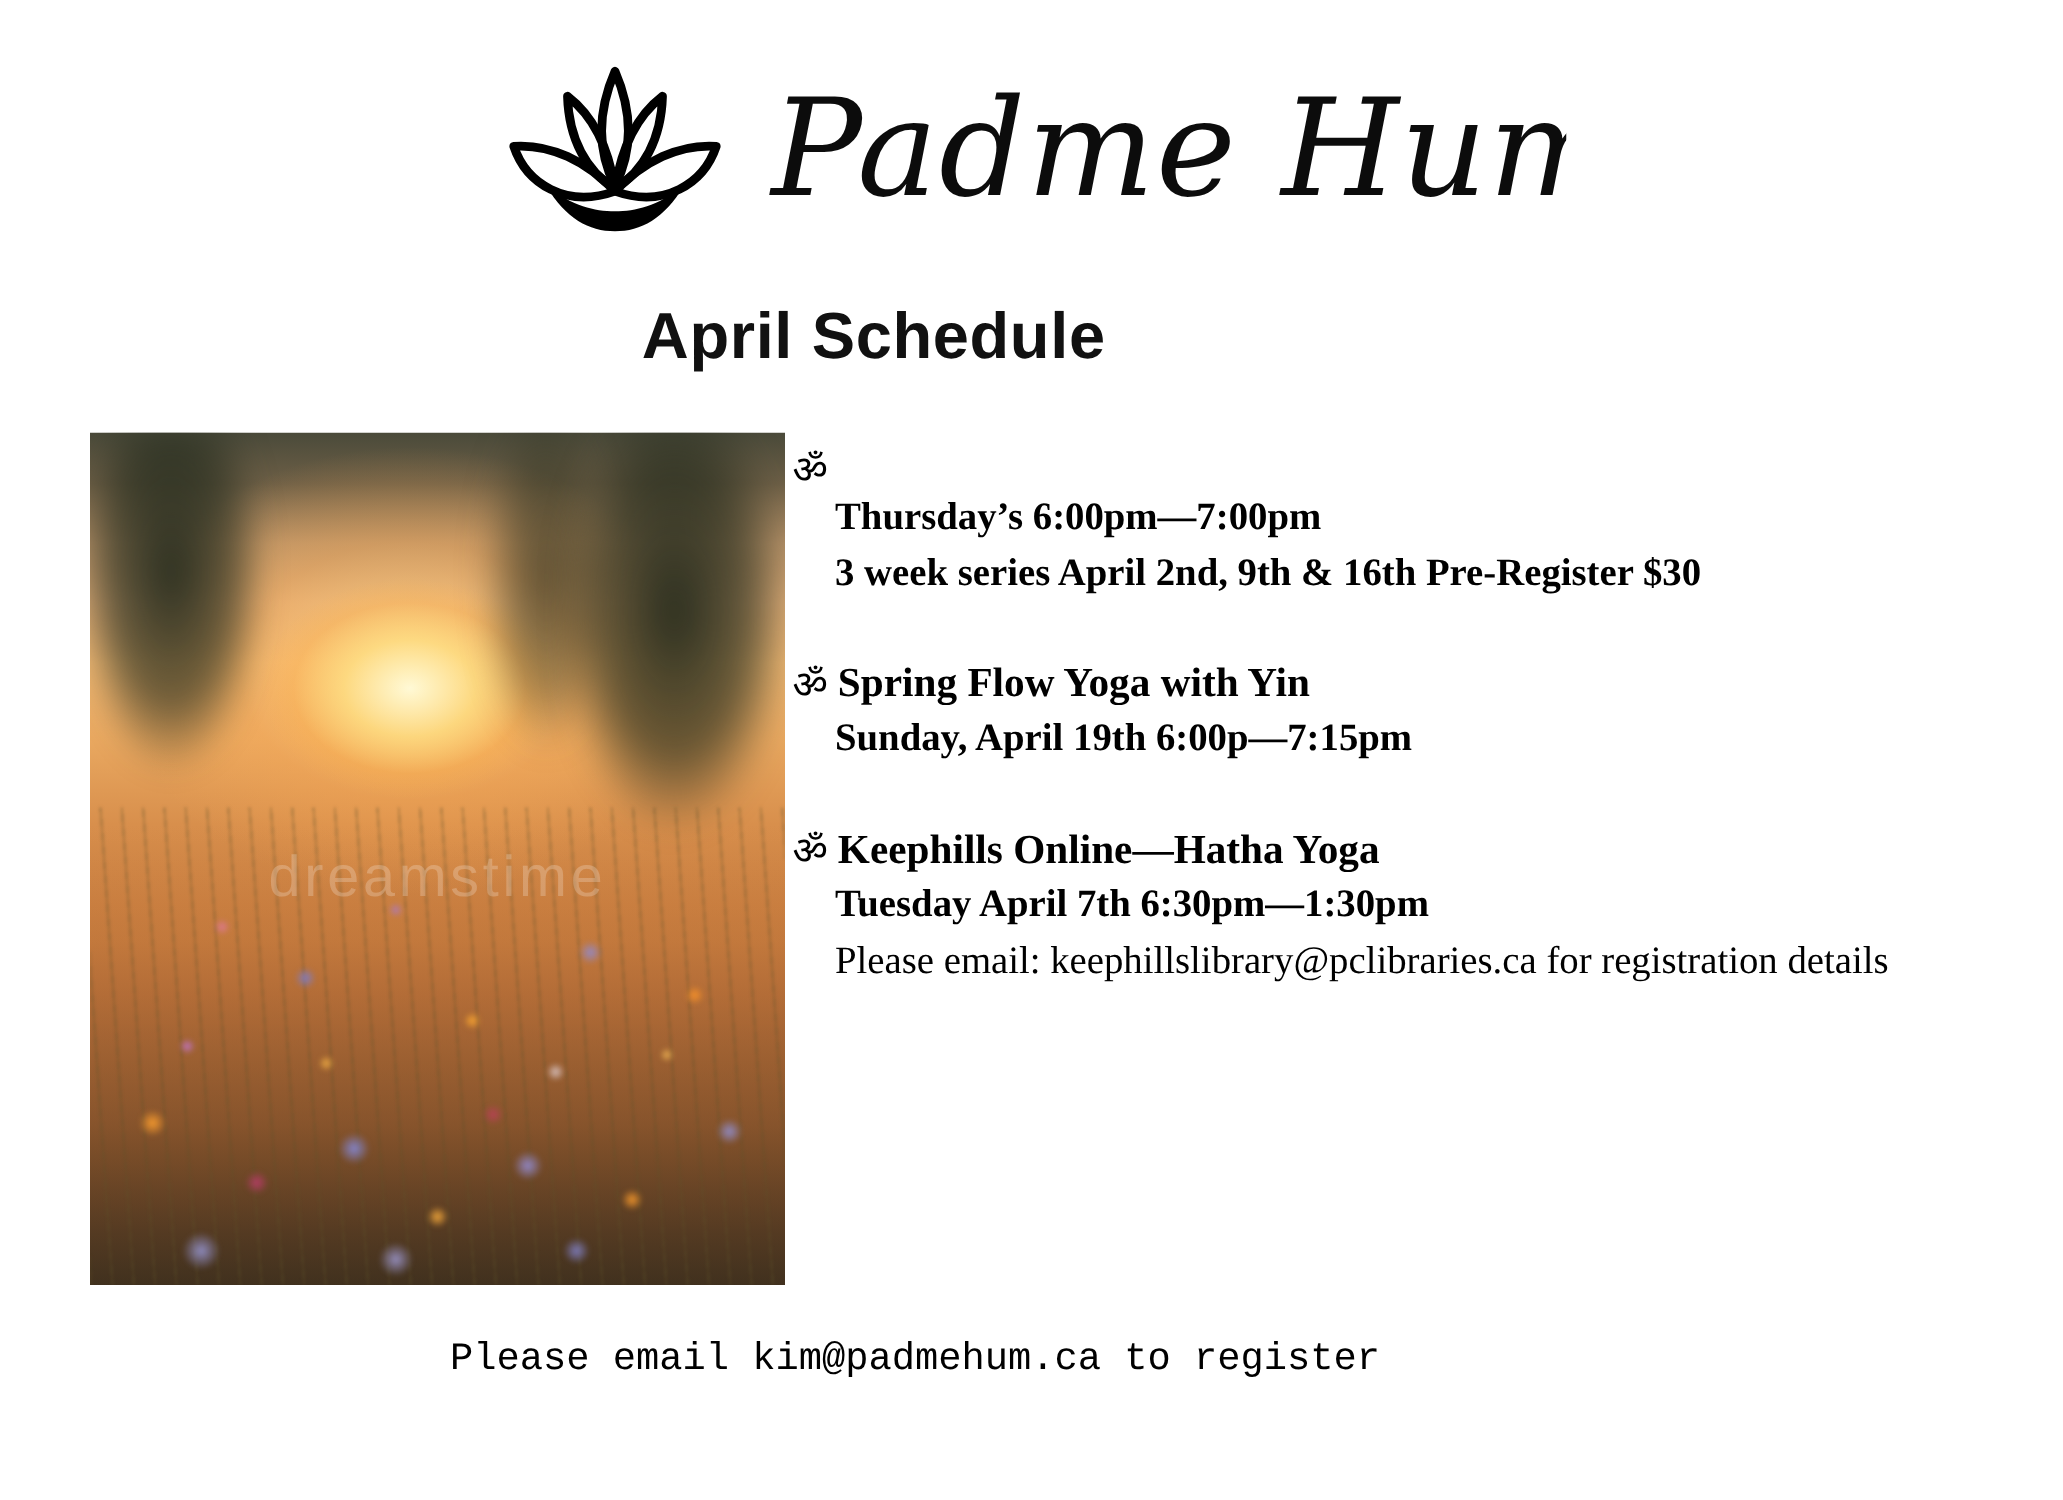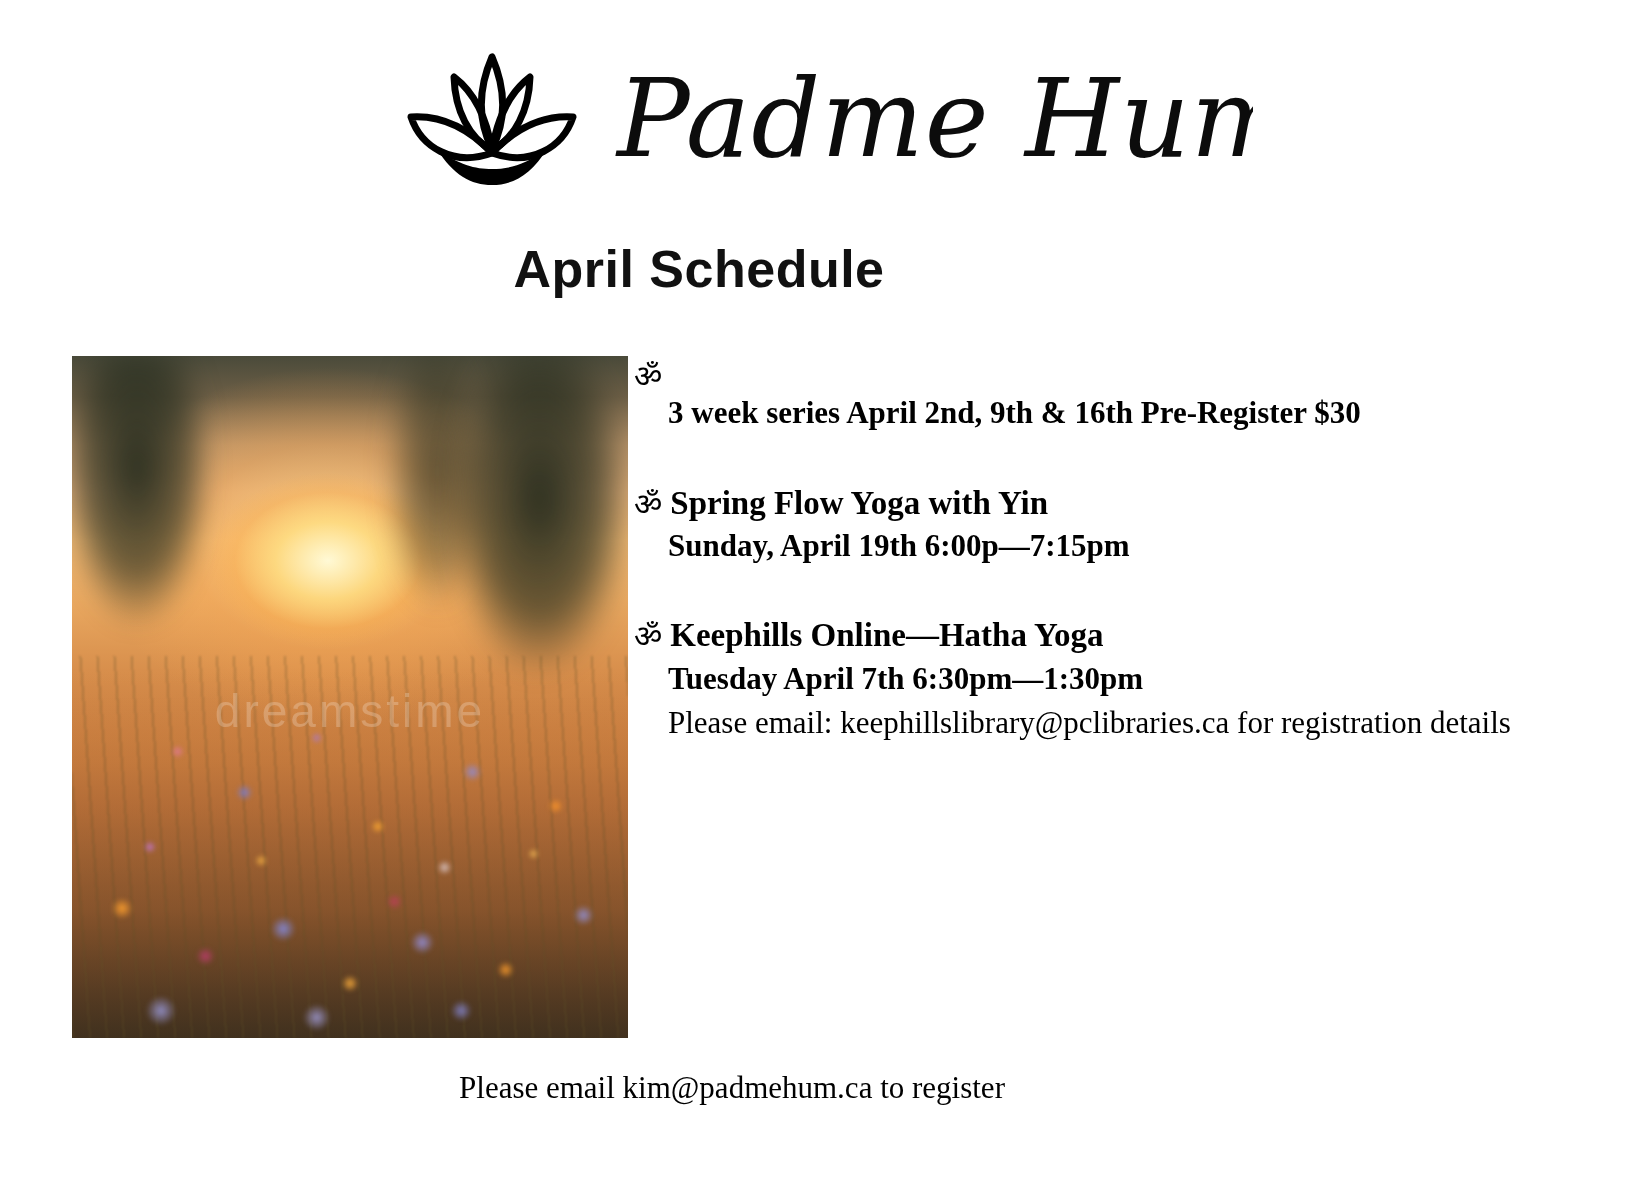--- a/index.html
+++ b/index.html
@@ -60,21 +60,21 @@
     font-size: 52px;
     letter-spacing: 0.5px;
     line-height: 1;
     color: #111111;
   }
 
   
   .photo {
     position: absolute;
     left: 72px;
-    top: 356px;
+    top: 346px;
     width: 556px;
     height: 682px;
     overflow: hidden;
   }
   .photo-canvas {
     position: absolute;
     inset: 0;
     background:
       
       radial-gradient(ellipse 150px 110px at 46% 30%, rgba(255,250,215,0.98) 0%, rgba(255,224,130,0.75) 35%, rgba(255,170,60,0.25) 62%, rgba(255,150,40,0) 80%),
@@ -210,20 +210,21 @@
   
   .footer {
     position: absolute;
     left: 0;
     top: 1068px;
     width: 1464px;
     text-align: center;
     font-size: 31px;
     font-weight: normal;
     line-height: 1.3;
+    font-family: Liberation Mono, monospace;
   }
 </style>
 </head>
 <body>
 
 <div class="logo-row">
   <svg class="lotus-mark" viewBox="0 0 190 160" aria-hidden="true">
     <g fill="none" stroke="#000000" stroke-width="7" stroke-linecap="round" stroke-linejoin="round">
 
       <path d="M95 16 C82 46 80 78 95 108 C110 78 108 46 95 16 Z"></path>
@@ -257,20 +258,21 @@
   <div class="blooms"></div>
   <div class="watermark">dreamstime</div>
 </div>
 
 <div class="schedule">
 
   <div class="entry">
     <div class="entry-title">
       <span class="om">ॐ</span>
     </div>
+    <div class="entry-line bold">Thursday’s 6:00pm—7:00pm</div>
     <div class="entry-line bold tight">3 week series April 2nd, 9th &amp; 16th  Pre-Register $30</div>
   </div>
 
   <div class="entry">
     <div class="entry-title">
       <span class="om">ॐ</span>
       <span>Spring Flow Yoga with Yin</span>
     </div>
     <div class="entry-line bold">Sunday, April 19th 6:00p—7:15pm</div>
   </div>

